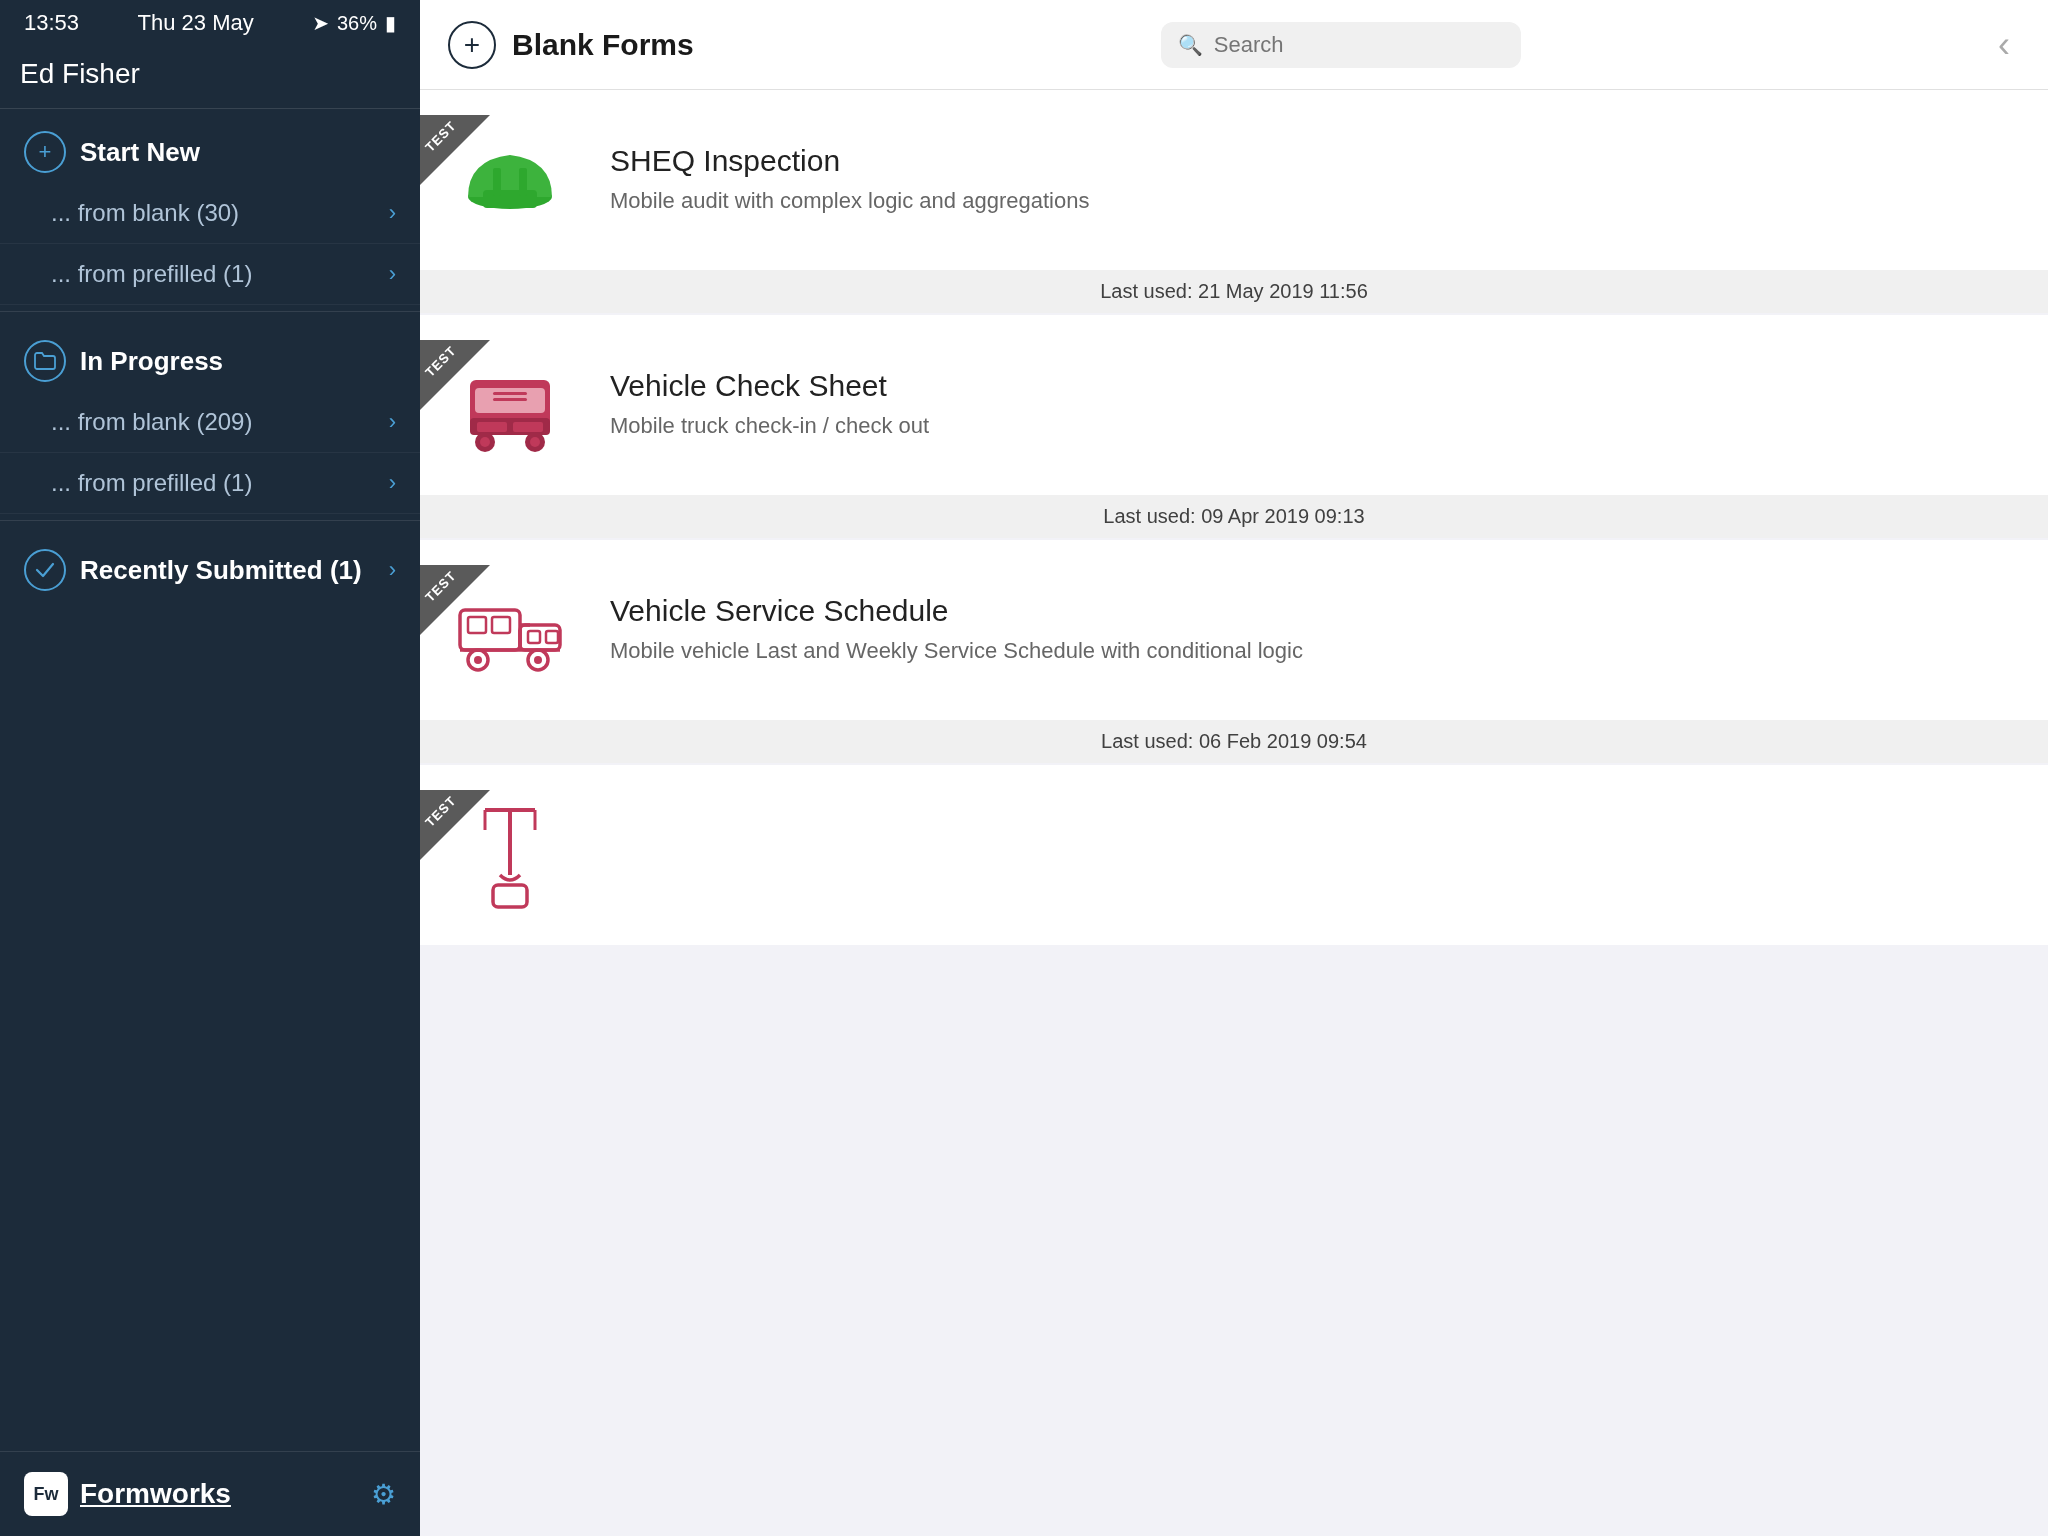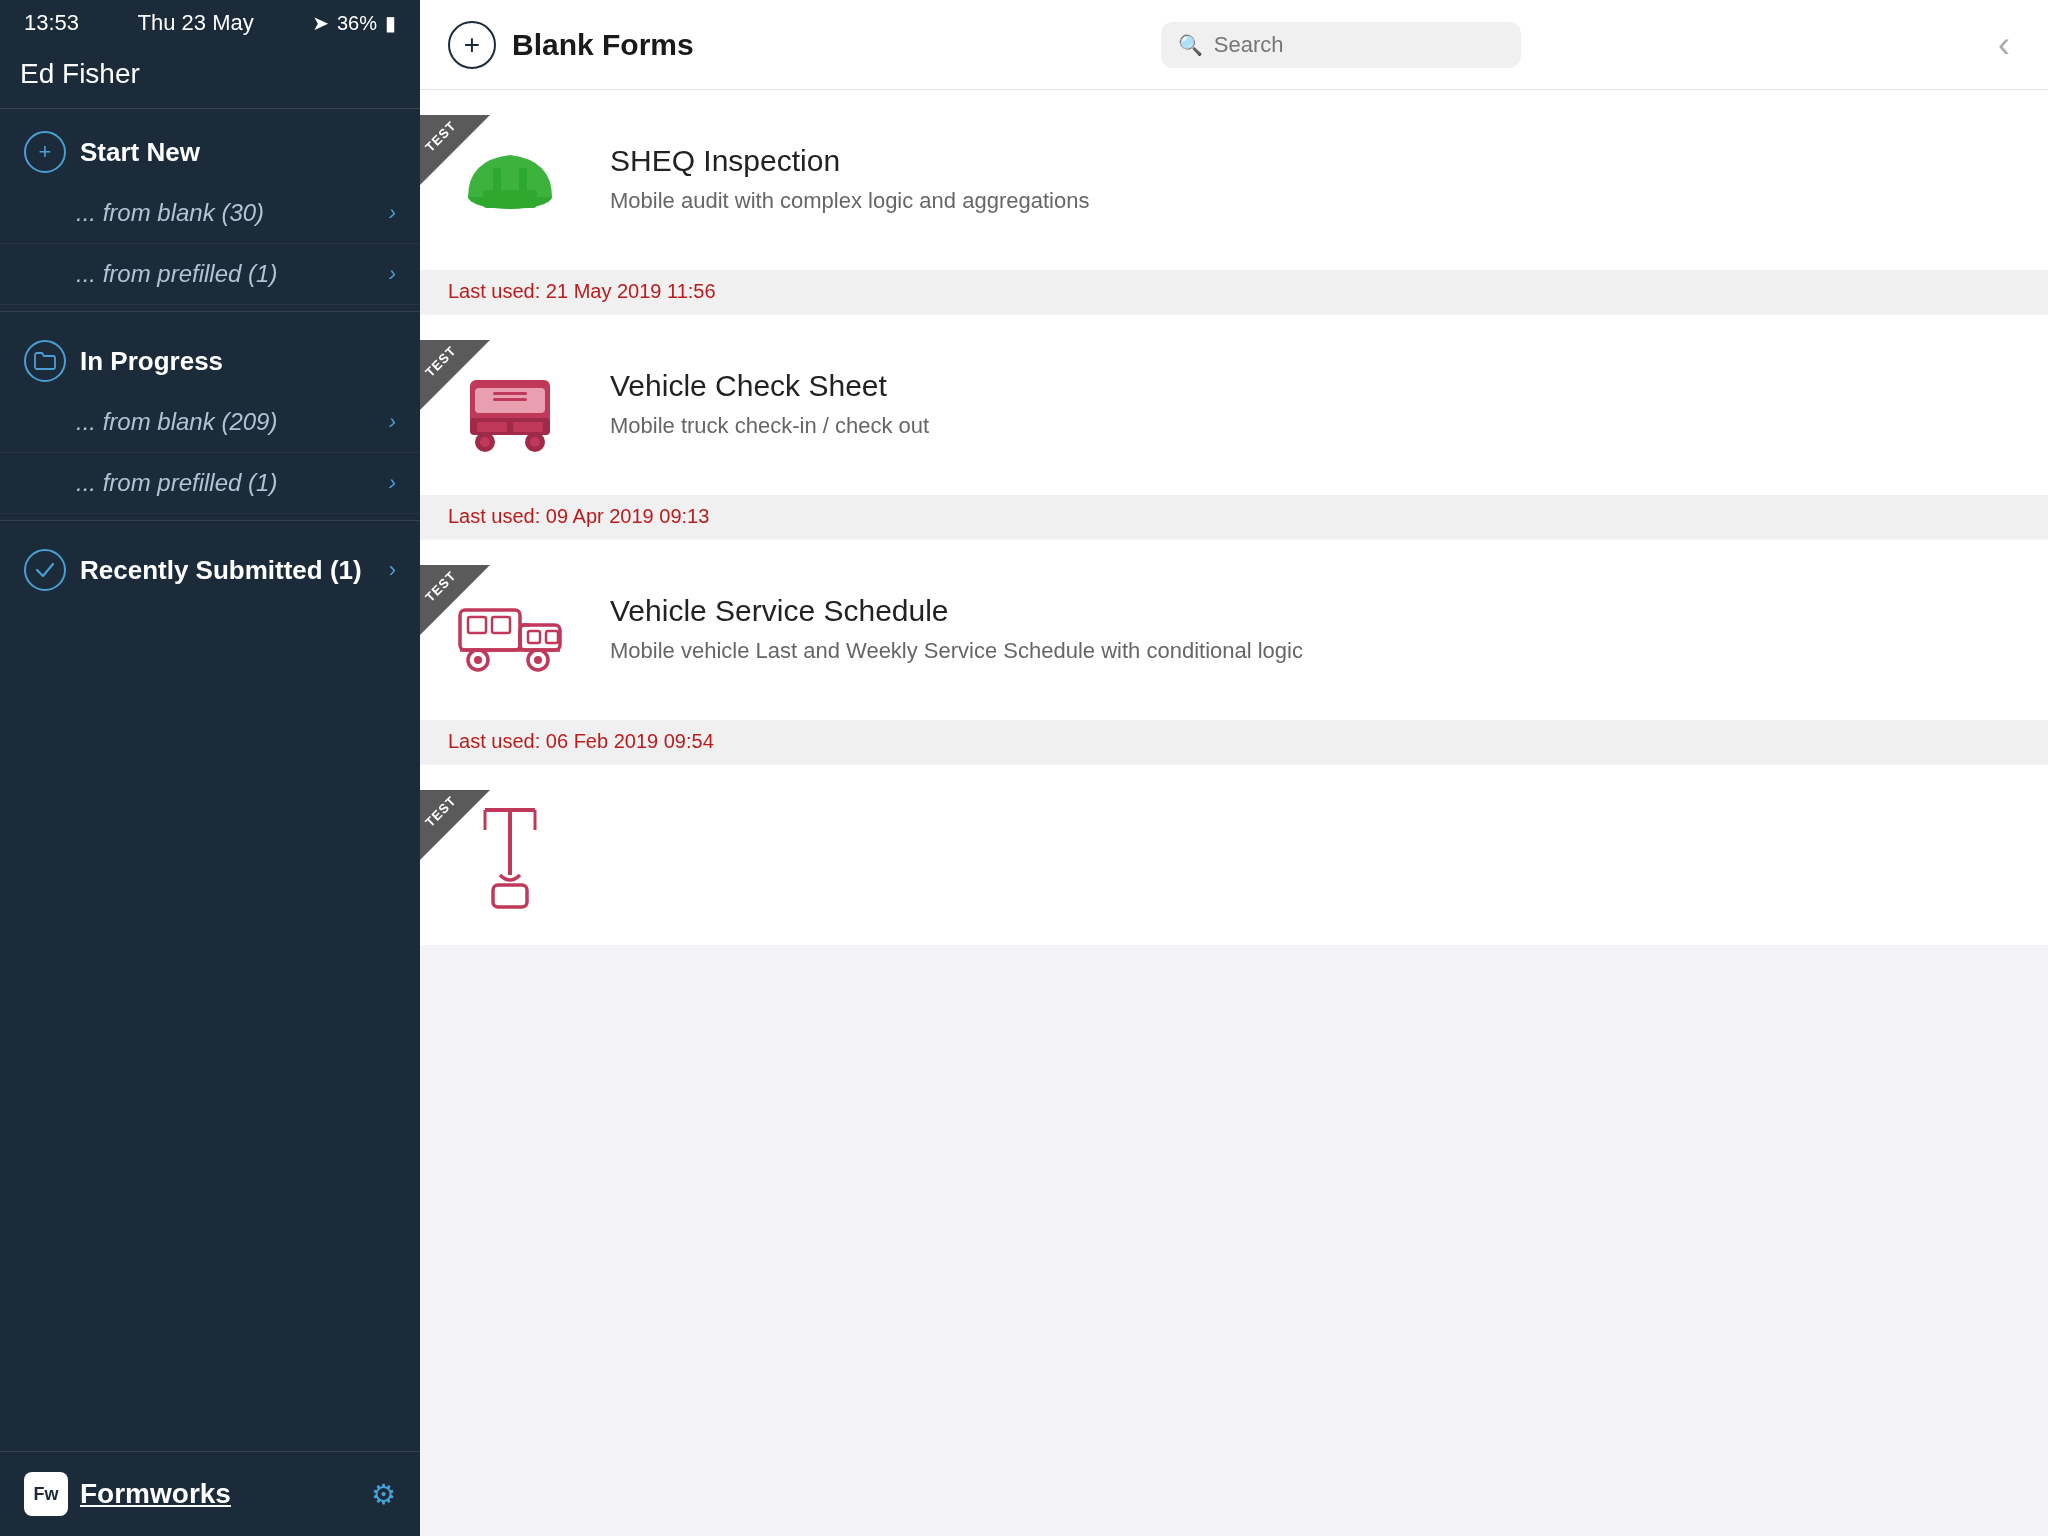--- a/index.html
+++ b/index.html
@@ -72,26 +72,25 @@
     .nav-section-title {
       font-size: 26px;
       font-weight: 600;
       color: #fff;
     }
 
     .nav-item {
       display: flex;
       align-items: center;
       justify-content: space-between;
-      padding: 16px 24px 16px 76px;
+      padding: 16px 24px 16px 51px;
       color: #b0c4d8;
       font-size: 24px;
       cursor: pointer;
       border-bottom: 1px solid rgba(255,255,255,0.05);
-      font-style: italic;
     }
 
     .nav-arrow {
       color: #4a9fd4;
       font-size: 22px;
     }
 
     .section-divider {
       height: 1px;
       background: rgba(255,255,255,0.1);
@@ -328,21 +327,22 @@
     .form-subtitle {
       font-size: 22px;
       color: #666;
       line-height: 1.4;
     }
 
     .form-separator {
       background: #f0f0f0;
       padding: 10px 28px;
       font-size: 20px;
-      color: #b91c1c;
+      color: #404040;
+      text-align: center;
     }
 
     
     .status-right {
       display: flex;
       align-items: center;
       gap: 8px;
       font-size: 20px;
     }
   </style>

